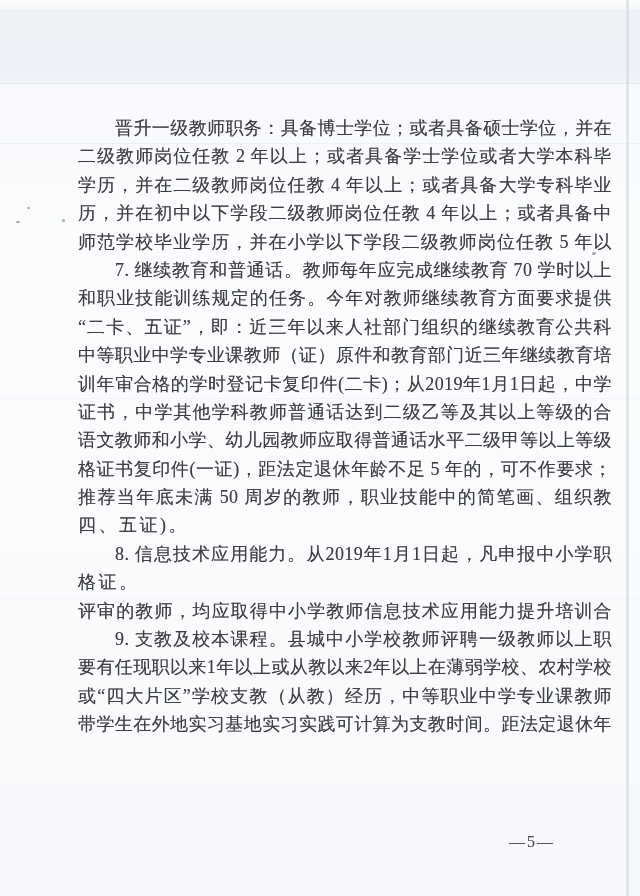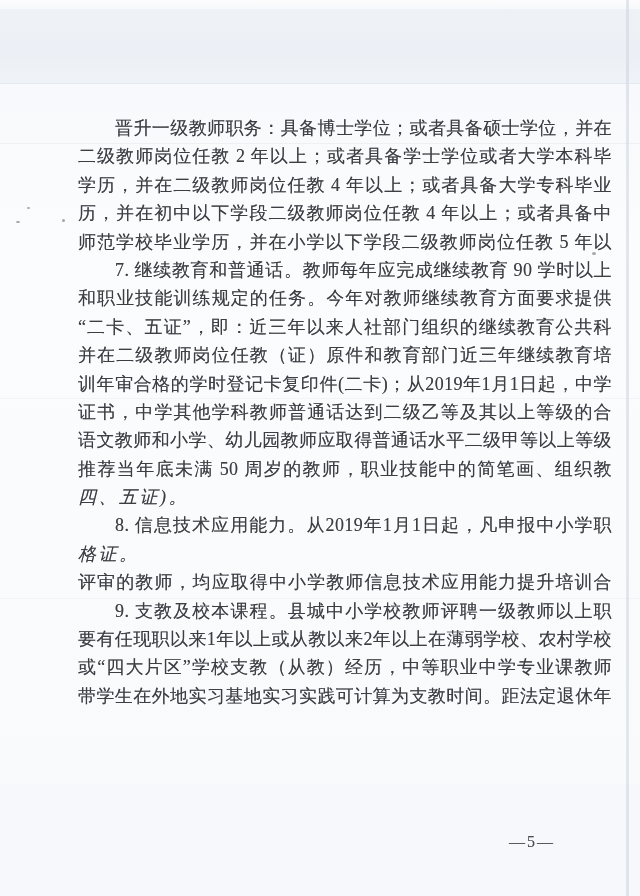--- a/index.html
+++ b/index.html
@@ -71,21 +71,20 @@
     color: #3d3e44;
     text-align: justify;
     text-align-last: justify;
     letter-spacing: 0.4px;
     text-shadow: 0 0 0.6px rgba(61, 62, 68, 0.55);
   }
   .line.first { text-indent: 37px; }
   .line.short {
     text-align-last: left;
     letter-spacing: 2.5px;
-    font-style: italic;
   }
   .page-number {
     position: absolute;
     top: 833px;
     right: 85px;
     font-size: 16px;
     letter-spacing: 2px;
     color: #4a4c52;
     text-shadow: 0 0 0.5px rgba(74, 76, 82, 0.5);
   }
@@ -110,27 +109,28 @@
 
     <div class="paragraph">
       <div class="line first">晋升一级教师职务：具备博士学位；或者具备硕士学位，并在</div>
       <div class="line">二级教师岗位任教 2 年以上；或者具备学士学位或者大学本科毕业</div>
       <div class="line">学历，并在二级教师岗位任教 4 年以上；或者具备大学专科毕业学</div>
       <div class="line">历，并在初中以下学段二级教师岗位任教 4 年以上；或者具备中等</div>
       <div class="line">师范学校毕业学历，并在小学以下学段二级教师岗位任教 5 年以上。</div>
     </div>
 
     <div class="paragraph">
-      <div class="line first">7. 继续教育和普通话。教师每年应完成继续教育 90 学时以上</div>
+      <div class="line first">7. 继续教育和普通话。教师每年应完成继续教育 70 学时以上</div>
       <div class="line">和职业技能训练规定的任务。今年对教师继续教育方面要求提供</div>
       <div class="line">“二卡、五证”，即：近三年以来人社部门组织的继续教育公共科</div>
-      <div class="line">并在二级教师岗位任教（证）原件和教育部门近三年继续教育培</div>
+      <div class="line">中等职业中学专业课教师（证）原件和教育部门近三年继续教育培</div>
       <div class="line">训年审合格的学时登记卡复印件(二卡)；从2019年1月1日起，中学</div>
       <div class="line">证书，中学其他学科教师普通话达到二级乙等及其以上等级的合</div>
       <div class="line">语文教师和小学、幼儿园教师应取得普通话水平二级甲等以上等级</div>
+      <div class="line">格证书复印件(一证)，距法定退休年龄不足 5 年的，可不作要求；</div>
       <div class="line">推荐当年底未满 50 周岁的教师，职业技能中的简笔画、组织教育、</div>
       <div class="line short">四、五证)。</div>
     </div>
 
     <div class="paragraph">
       <div class="line first">8. 信息技术应用能力。从2019年1月1日起，凡申报中小学职称</div>
       <div class="line short">格证。</div>
       <div class="line">评审的教师，均应取得中小学教师信息技术应用能力提升培训合</div>
     </div>
 

